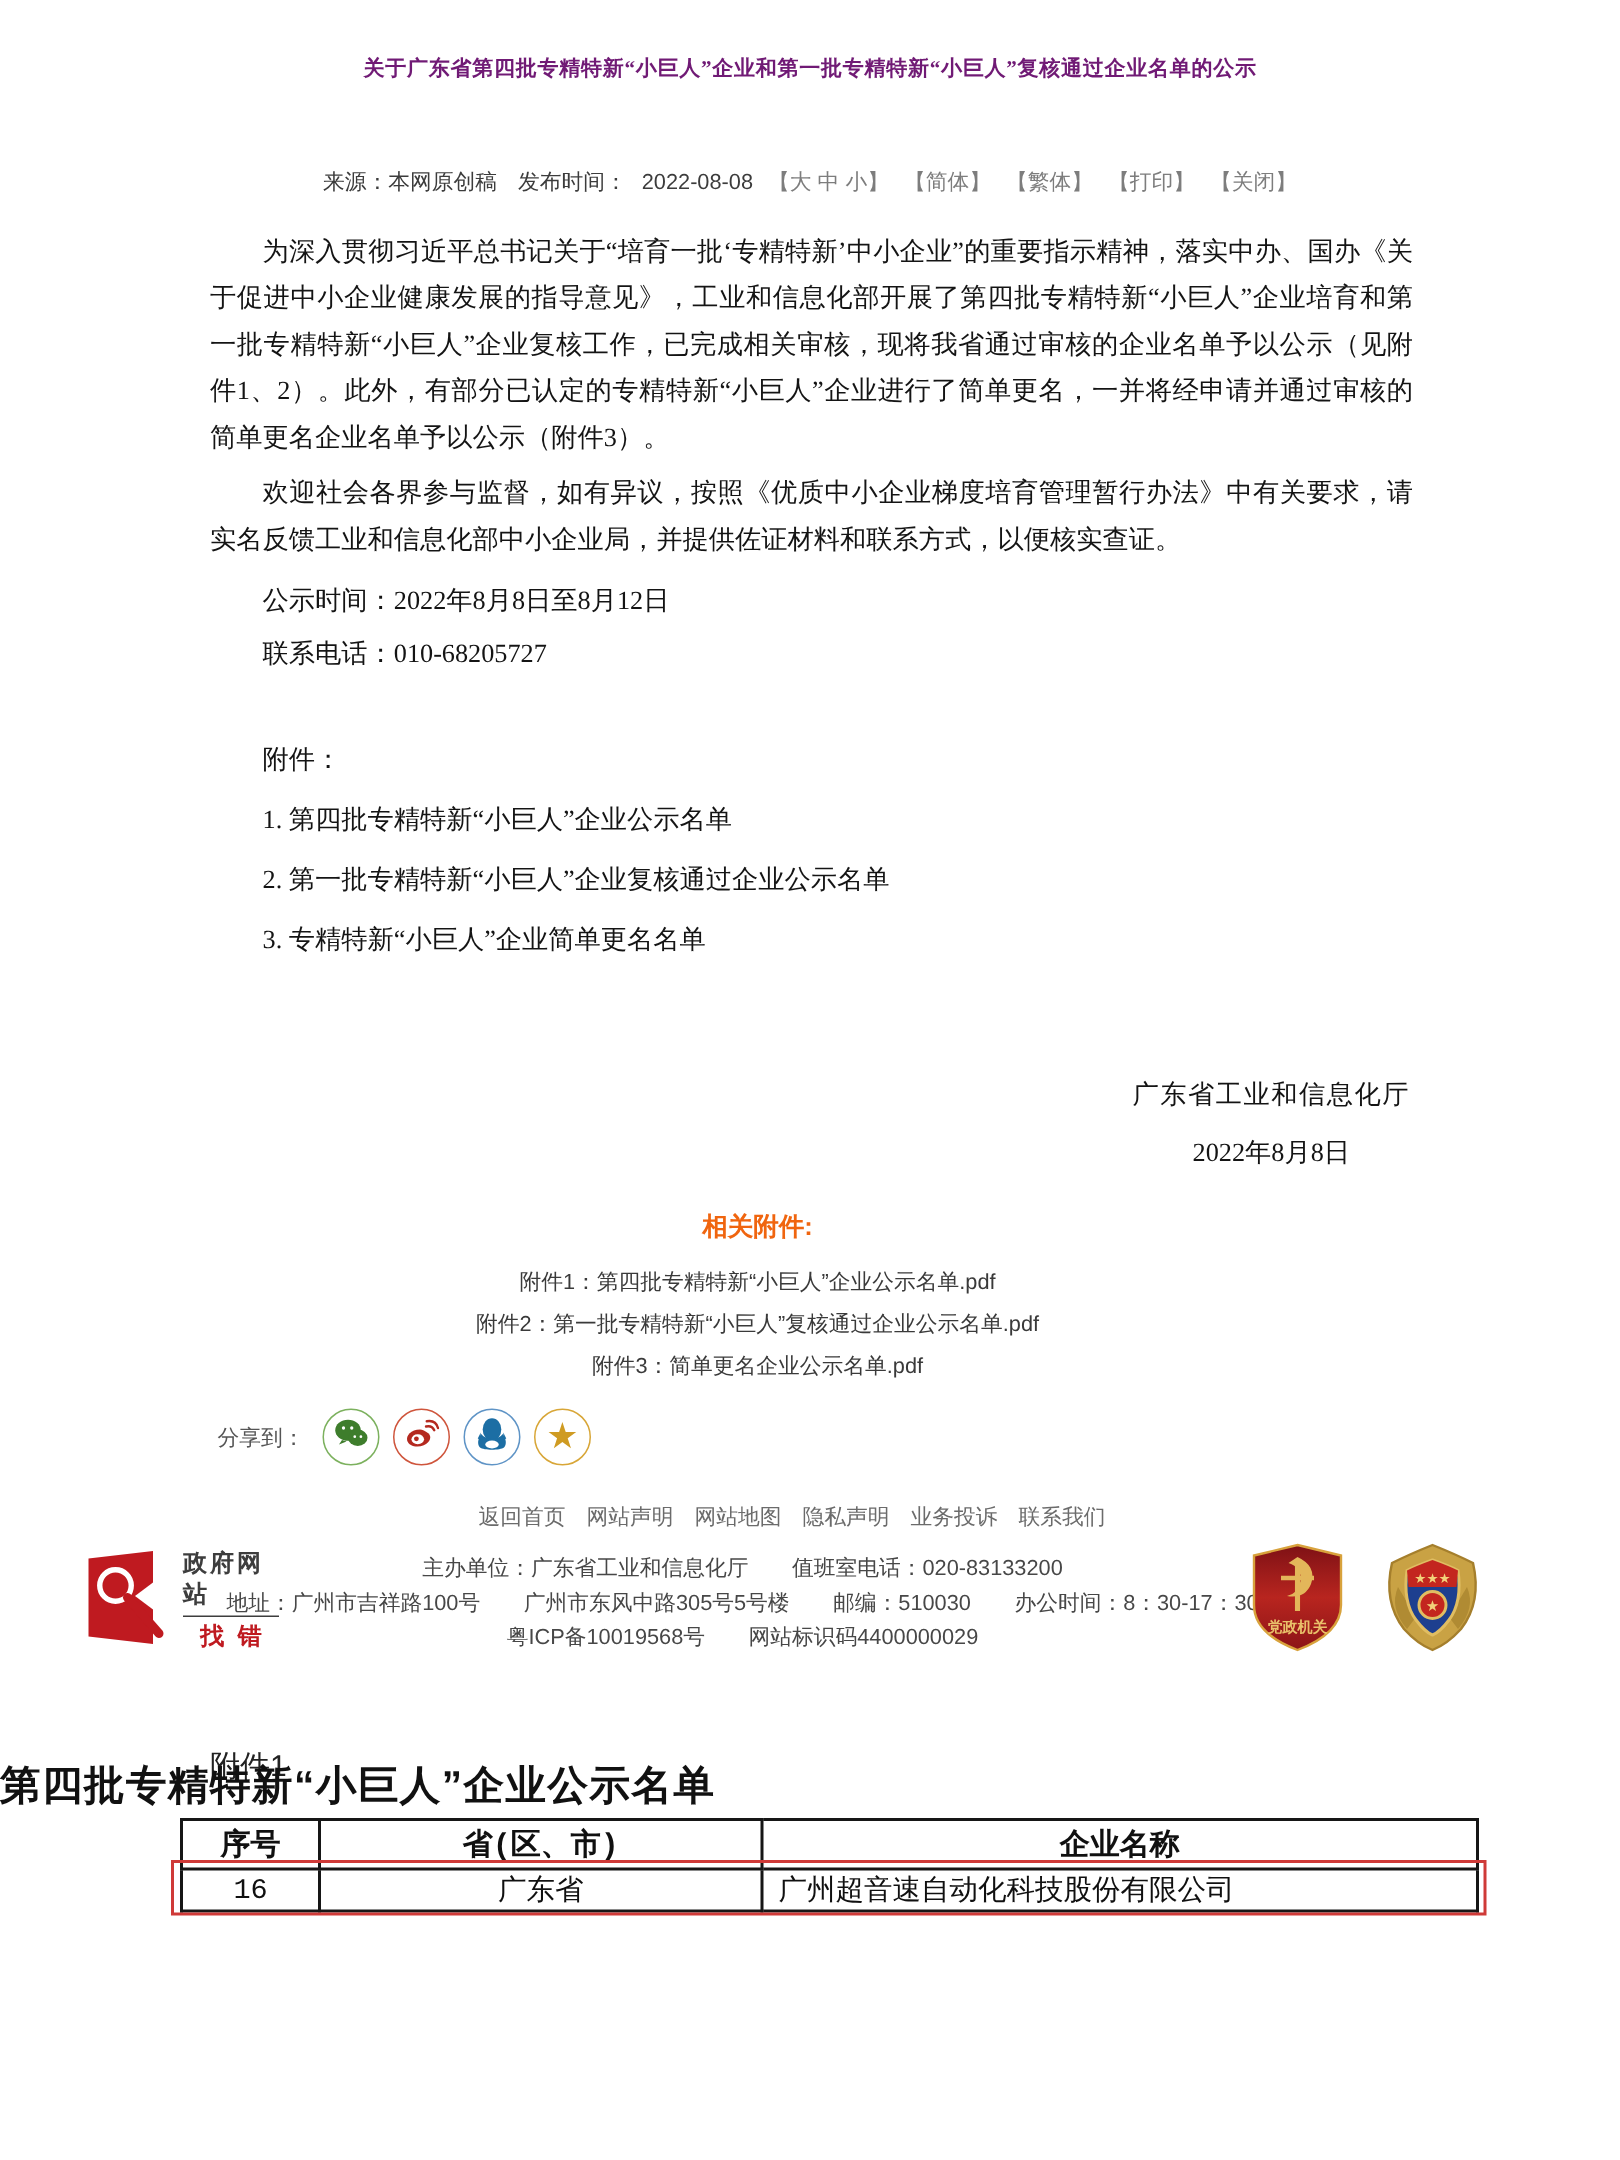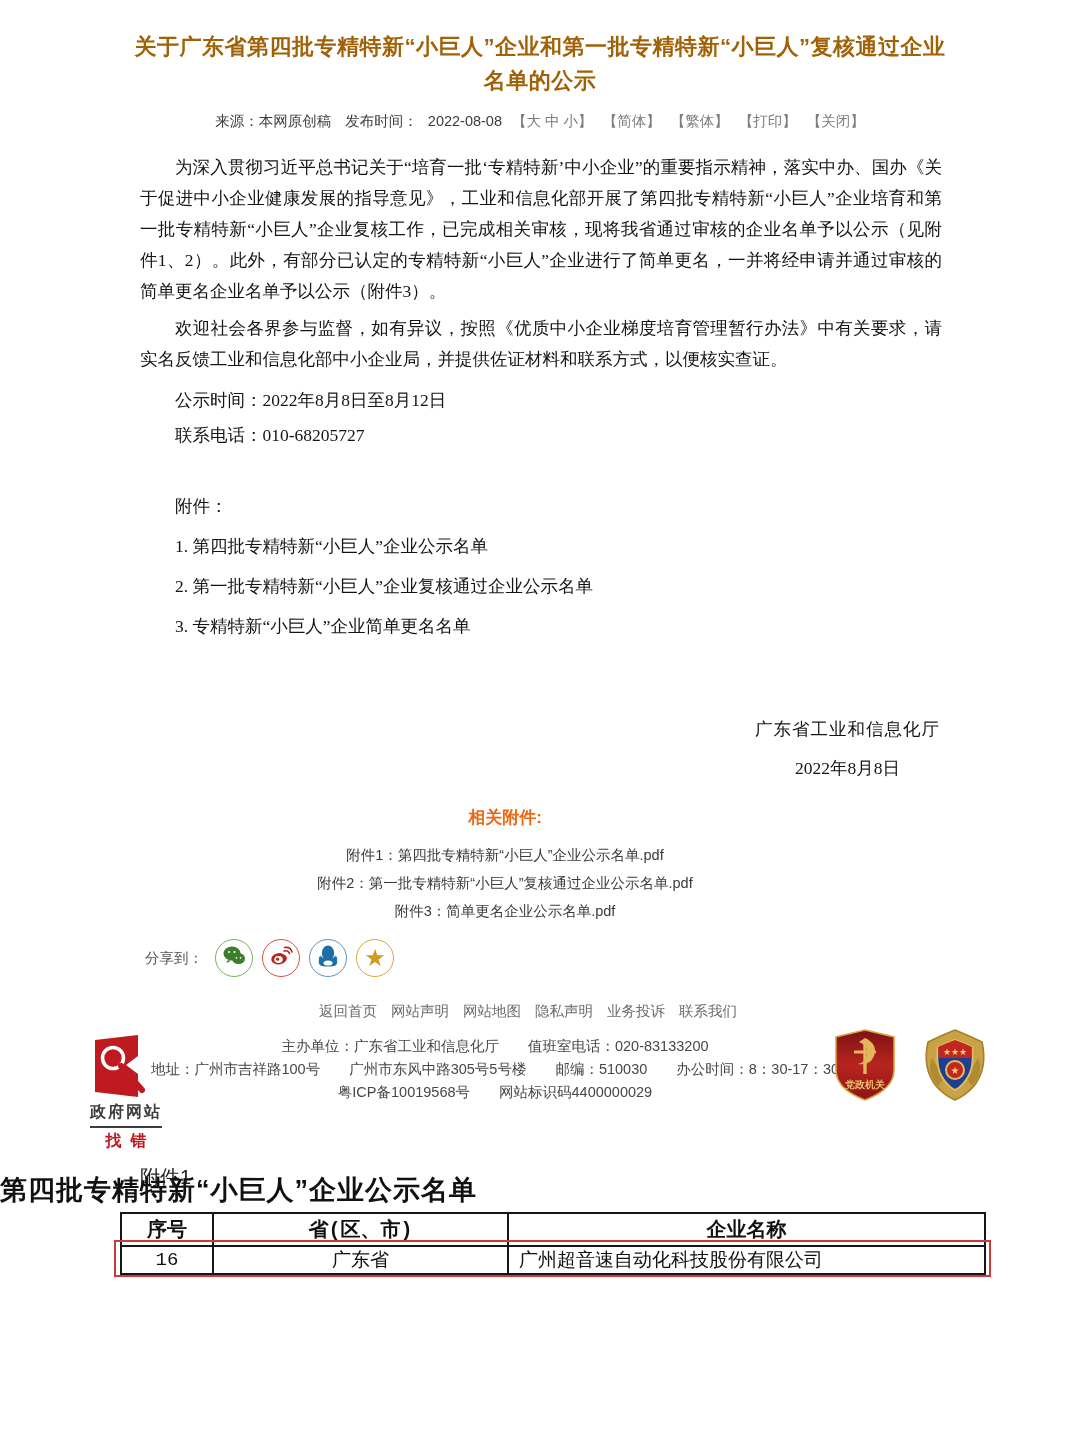--- a/index.html
+++ b/index.html
@@ -6,21 +6,21 @@
   html,body { background:#ffffff; }
   body {
     width:1080px; height:1440px; position:relative; overflow:hidden;
     font-family:"Liberation Sans","DejaVu Sans",sans-serif; color:#1a1a1a;
   }
   .abs { position:absolute; }
 
   
   .doc-title {
     top:30px; left:130px; width:820px; text-align:center;
-    font-size:22px; font-weight:700; line-height:34px; color:#a16207; letter-spacing:.5px;
+    font-size:14px; font-weight:700; line-height:34px; color:#701a75; letter-spacing:.5px;font-family:Liberation Serif, serif;
   }
   .meta-line {
     top:112px; left:0; width:1080px; text-align:center;
     font-size:14.5px; color:#3c3c3c;
   }
   .meta-line .ctrl { color:#7d7d7d; margin-left:6px; cursor:pointer; }
   .meta-line .pub { margin-left:10px;font-family:Liberation Serif, serif; }
   .meta-line .date { margin-left:6px; }
 
   
@@ -54,21 +54,21 @@
   .share-wechat { border:1.5px solid #7cb15e; }
   .share-weibo  { border:1.5px solid #cf553c; }
   .share-qq     { border:1.5px solid #5f94c6; }
   .share-qzone  { border:1.5px solid #d8a637; }
   .qzone-star { color:#cf9b22; font-size:24px; line-height:1; }
 
   
   .footer-nav { top:1002px; left:0; width:1056px; text-align:center; font-size:14.5px; color:#6b6b6b; }
   .footer-nav span { margin:0 5px; cursor:pointer; }
 
-  .error-logo { top:1034px; left:58px; width:128px; height:66px; display:flex; align-items:center; cursor:pointer;flex-direction:column; }
+  .error-logo { top:1034px; left:58px; width:128px; height:66px; display:flex; align-items:center; cursor:pointer; }
   .error-logo .txt { margin-left:8px; }
   .error-logo .t1 { font-size:16px; font-weight:700; color:#3d3d3d; letter-spacing:2px; }
   .error-logo .rule { height:1.5px; background:#3d3d3d; margin:3px 0; }
   .error-logo .t2 { font-size:16px; font-weight:700; color:#bf1a20; letter-spacing:9px; text-align:center; text-indent:9px; }
 
   .footer-info { top:1035px; left:150px; width:690px; text-align:center; font-size:14.5px; color:#474747; line-height:23px; }
 
   .badge { top:1028px; }
   .badge-party  { left:830px; }
   .badge-police { left:920px; }

